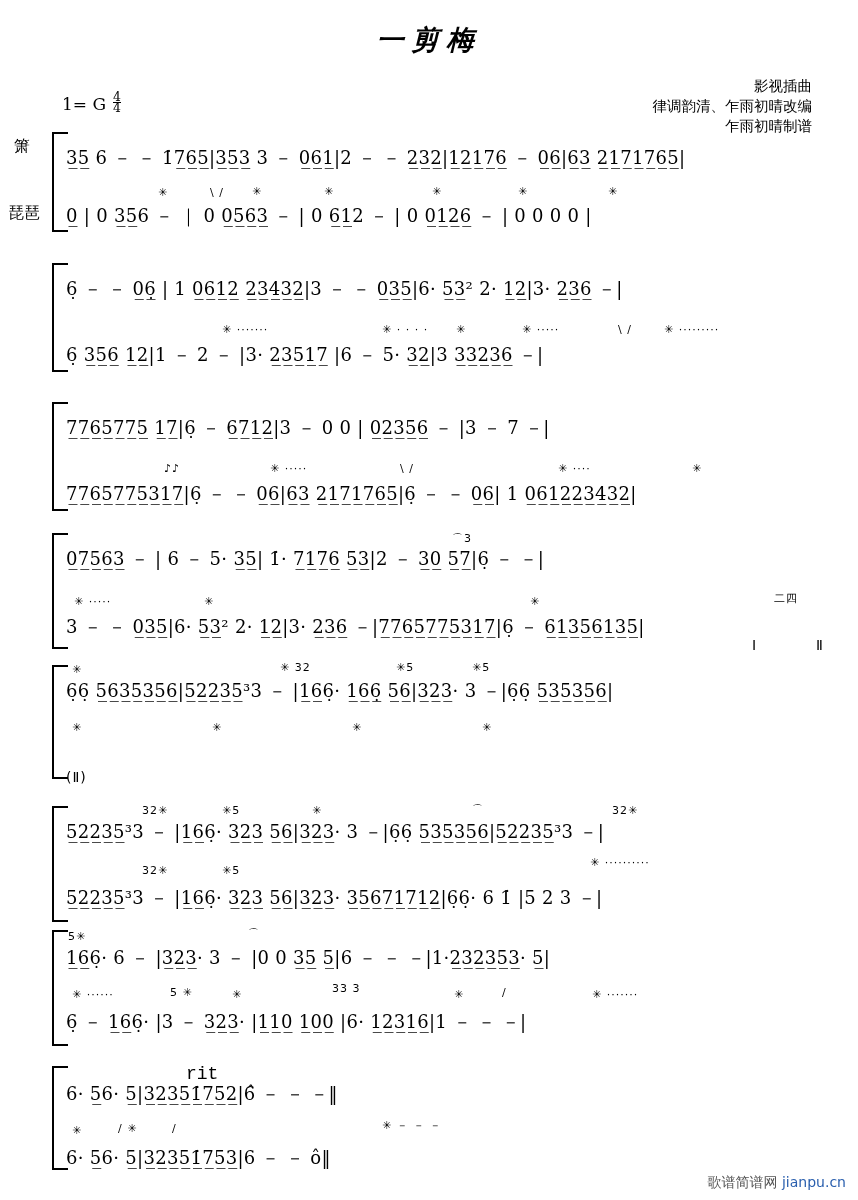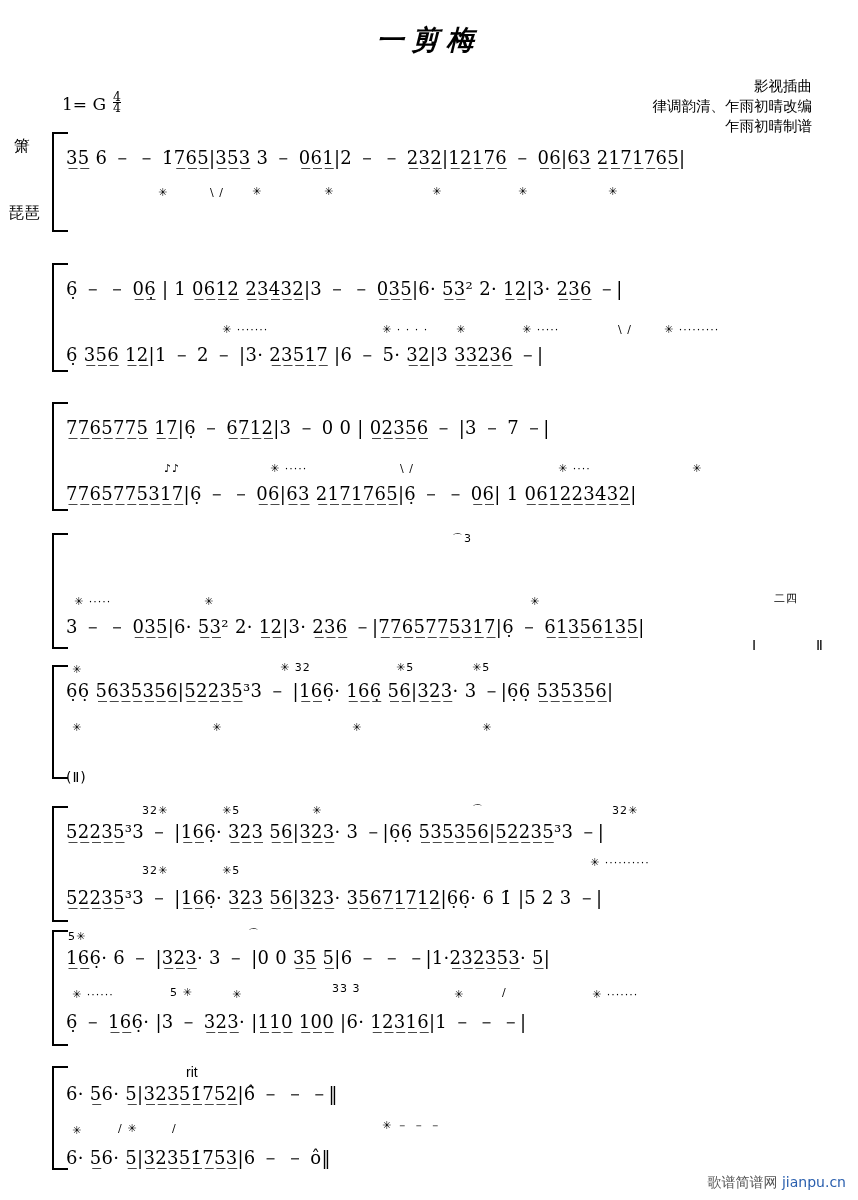--- a/index.html
+++ b/index.html
@@ -76,22 +76,22 @@
   .orn{
     position:absolute;
     font-size:11px;
     color:#000;
     font-family:"DejaVu Sans", sans-serif;
     white-space:nowrap;
     letter-spacing:1px;
   }
   .marking{
     position:absolute;
-    font-size:14px;
-    font-family:Liberation Sans, sans-serif;
+    font-size:18px;
+    font-family:Liberation Mono, monospace;
     white-space:nowrap;
   }
   .watermark{
     position:absolute;right:12px;bottom:8px;
     font-size:14px;
     color:#555;
     font-family:"DejaVu Sans", sans-serif;
   }
   .watermark .blue{color:#2a5fae;}
 </style>
@@ -118,20 +118,21 @@
   <div class="system" style="top:132px;width:772px;height:104px;">
     <div class="brace" style="height:96px;"></div>
     <div class="staffline" style="left:14px;top:14px;">3̲5̲ 6  －  －  1̇7̲6̲5̲|3̲5̲3̲ 3   －  0̲6̲1̲|2  －  －  2̲3̲2̲|1̲2̲1̲7̲6̲  －  0̲6̲|6̲3̲  2̲1̲7̲1̲7̲6̲5̲|</div>
     <div class="orn" style="left:106px;top:54px;">✳</div>
     <div class="orn" style="left:158px;top:54px;">\ /</div>
     <div class="orn" style="left:200px;top:53px;">✳</div>
     <div class="orn" style="left:272px;top:53px;">✳</div>
     <div class="orn" style="left:380px;top:53px;">✳</div>
     <div class="orn" style="left:466px;top:53px;">✳</div>
     <div class="orn" style="left:556px;top:53px;">✳</div>
+    <div class="staffline" style="left:14px;top:72px;">0̲ | 0 3̲5̲6 －  ｜  0   0̲5̲6̲3̲ －  | 0 6̲1̲2 －   | 0   0̲1̲2̲6̲ － | 0  0  0  0   |</div>
   </div>
 
   <div class="system" style="top:263px;width:772px;height:116px;">
     <div class="brace" style="height:105px;"></div>
     <div class="staffline" style="left:14px;top:14px;">6̣ －  －  0̲6̣̲ | 1  0̲6̲1̲2̲ 2̲3̲4̲3̲2̲|3  －  －  0̲3̲5̲|6·  5̲3̲²  2·  1̲2̲|3·   2̲3̲6̲  －|</div>
     <div class="orn" style="left:170px;top:60px;">✳ ·······</div>
     <div class="orn" style="left:330px;top:60px;">✳ · · · ·</div>
     <div class="orn" style="left:404px;top:60px;">✳</div>
     <div class="orn" style="left:470px;top:60px;">✳ ·····</div>
     <div class="orn" style="left:566px;top:60px;">\ /</div>
@@ -146,20 +147,21 @@
     <div class="orn" style="left:218px;top:60px;">✳ ·····</div>
     <div class="orn" style="left:348px;top:60px;">\ /</div>
     <div class="orn" style="left:506px;top:60px;">✳ ····</div>
     <div class="orn" style="left:640px;top:60px;">✳</div>
     <div class="staffline" style="left:14px;top:80px;">7̲7̲6̲5̲7̲7̲5̲3̲1̲7̲|6̣  －  －  0̲6̲|6̲3̲  2̲1̲7̲1̲7̲6̲5̲|6̣  －  －  0̲6̲| 1  0̲6̲1̲2̲2̲3̲4̲3̲2̲|</div>
   </div>
 
   <div class="system" style="top:533px;width:772px;height:124px;">
     <div class="brace" style="height:112px;"></div>
     <div class="orn" style="left:400px;top:-2px;">⌒3</div>
+    <div class="staffline" style="left:14px;top:14px;">0̲7̲5̲6̲3̲  － | 6  －  5·  3̲5̲| 1̇·  7̲1̲7̲6̲  5̲3̲|2  －  3̲0̲ 5̲7̲|6̣  －  －|</div>
     <div class="orn" style="left:22px;top:62px;">✳ ·····</div>
     <div class="orn" style="left:152px;top:62px;">✳</div>
     <div class="orn" style="left:478px;top:62px;">✳</div>
     <div class="orn" style="left:722px;top:58px;">二四</div>
     <div class="staffline" style="left:14px;top:82px;">3  －  －  0̲3̲5̲|6·  5̲3̲²  2·  1̲2̲|3·  2̲3̲6̲ －|7̲7̲6̲5̲7̲7̲5̲3̲1̲7̲|6̣  －  6̲1̲3̲5̲6̲1̲3̲5̲|</div>
     <div class="orn" style="left:700px;top:104px;font-size:14px;">Ⅰ</div>
     <div class="orn" style="left:764px;top:104px;font-size:14px;">Ⅱ</div>
   </div>
 
   <div class="system" style="top:665px;width:772px;height:120px;">

